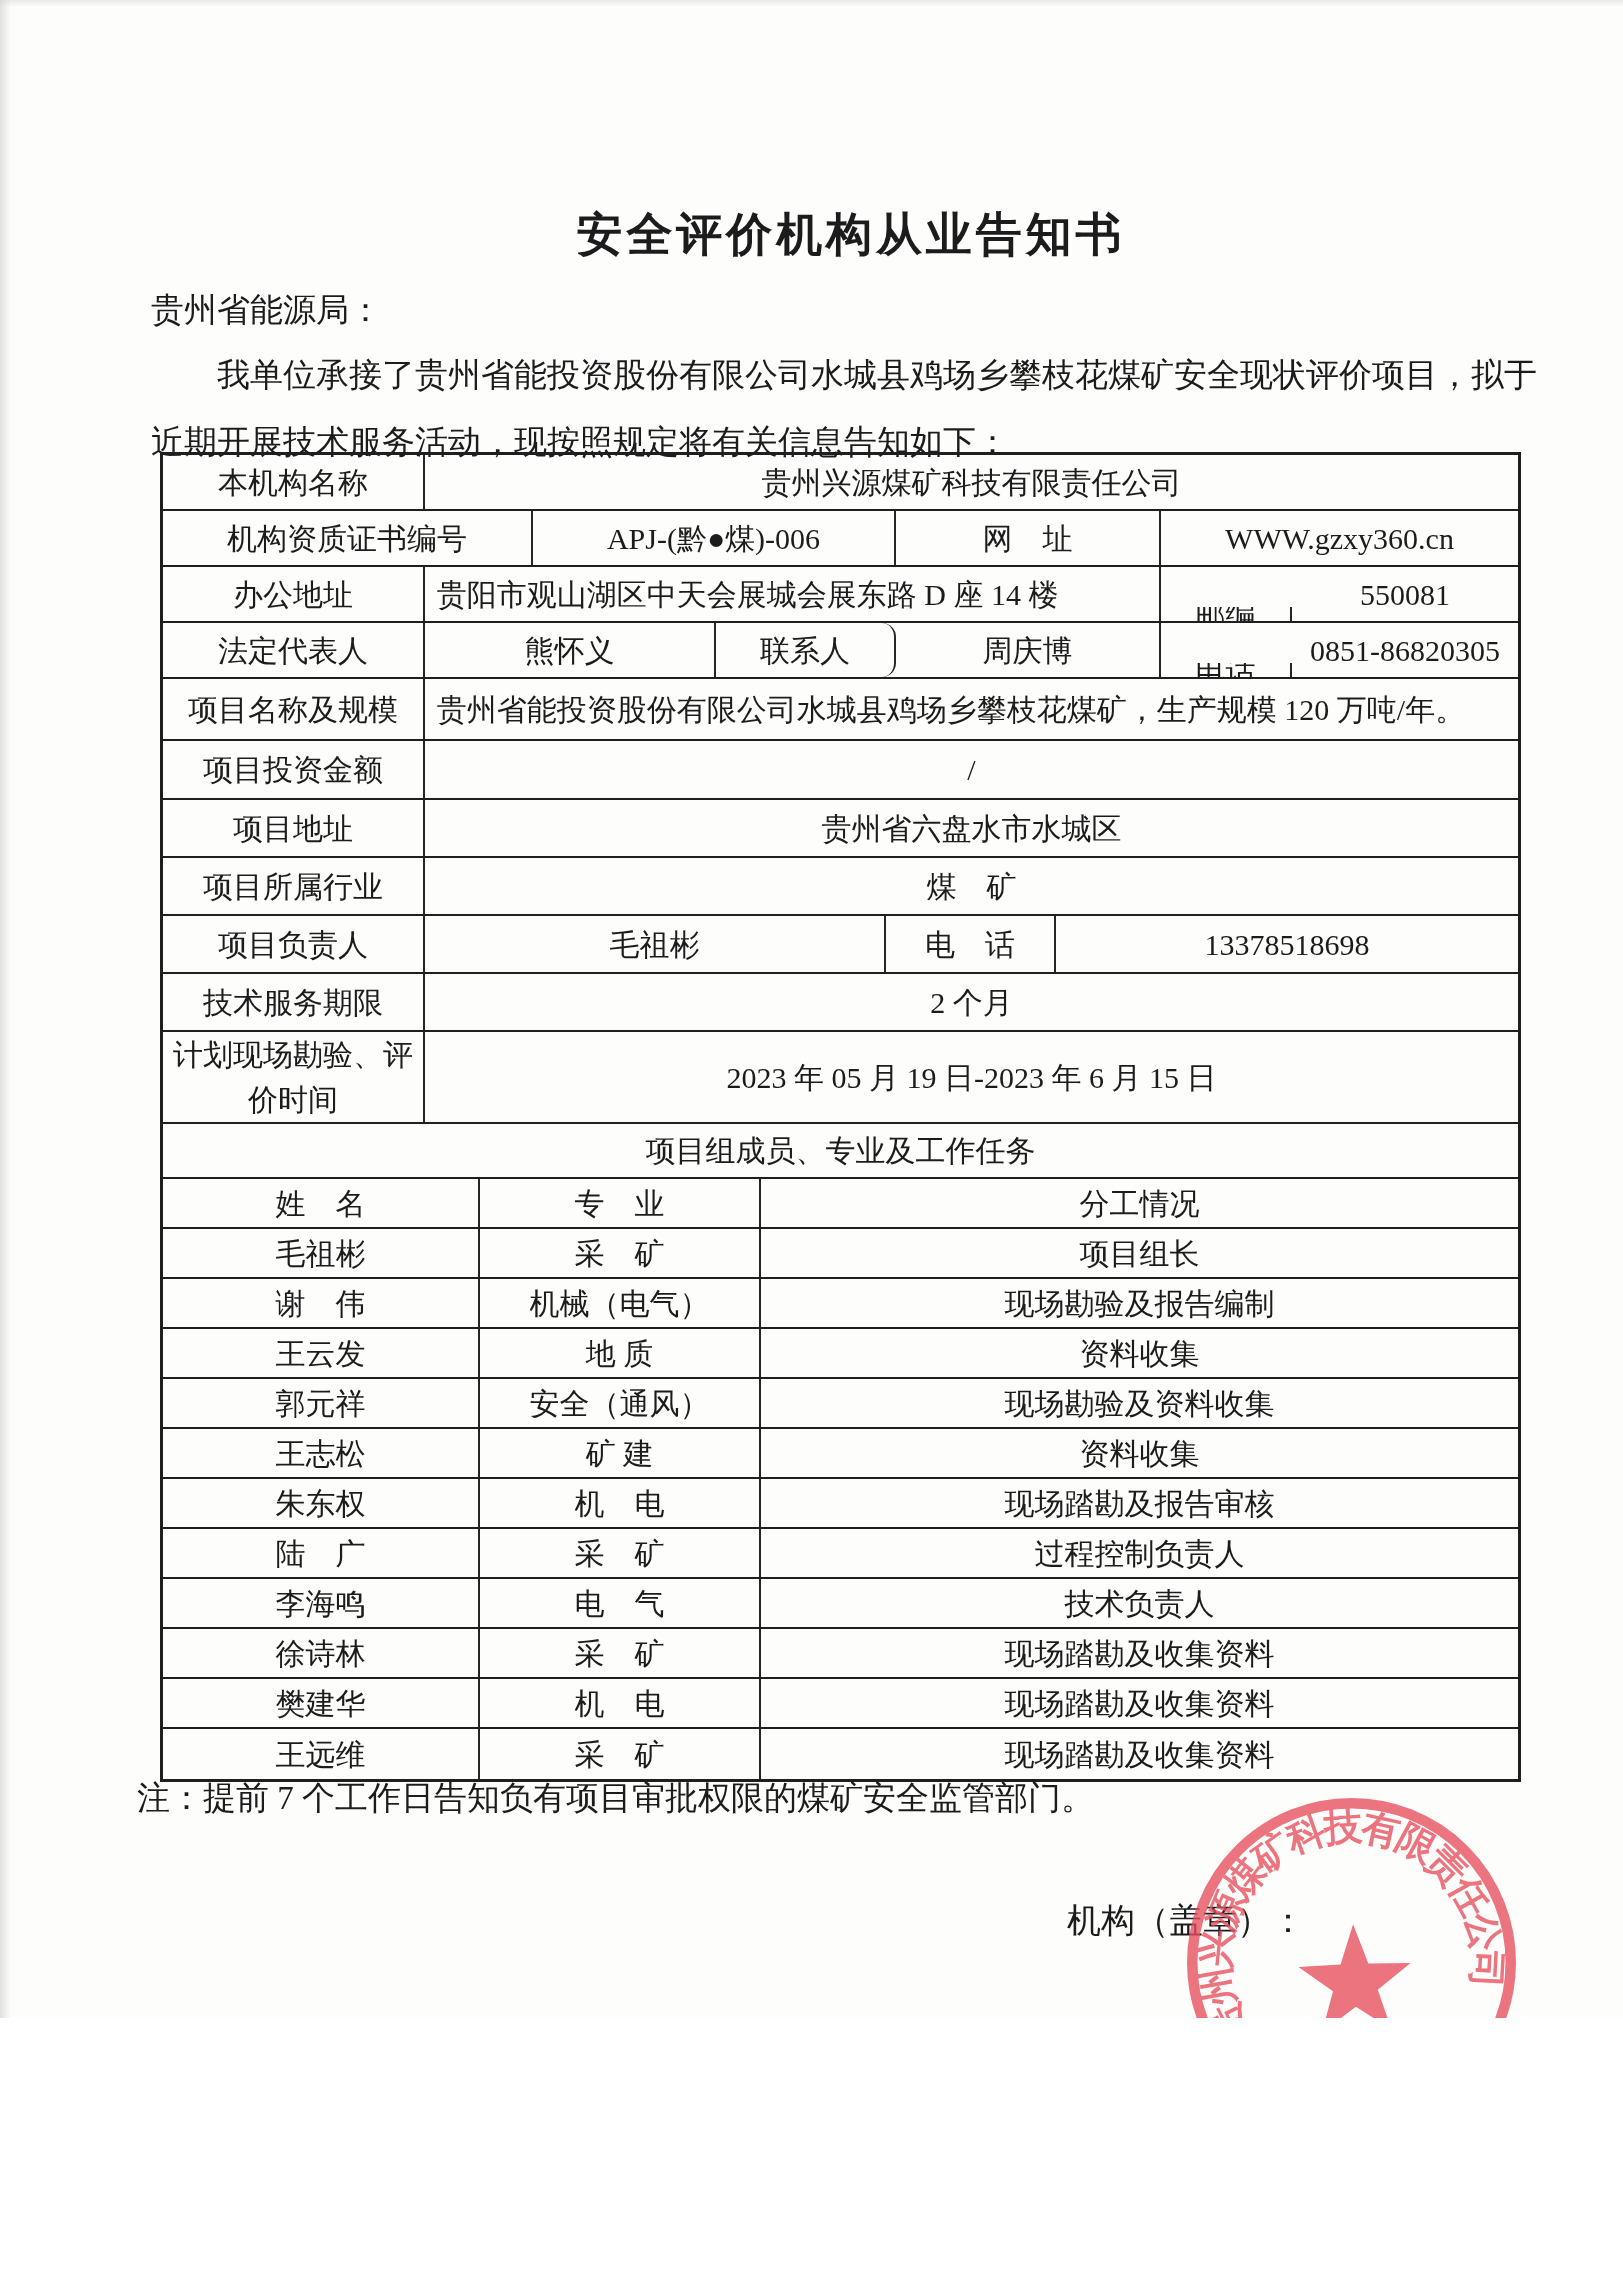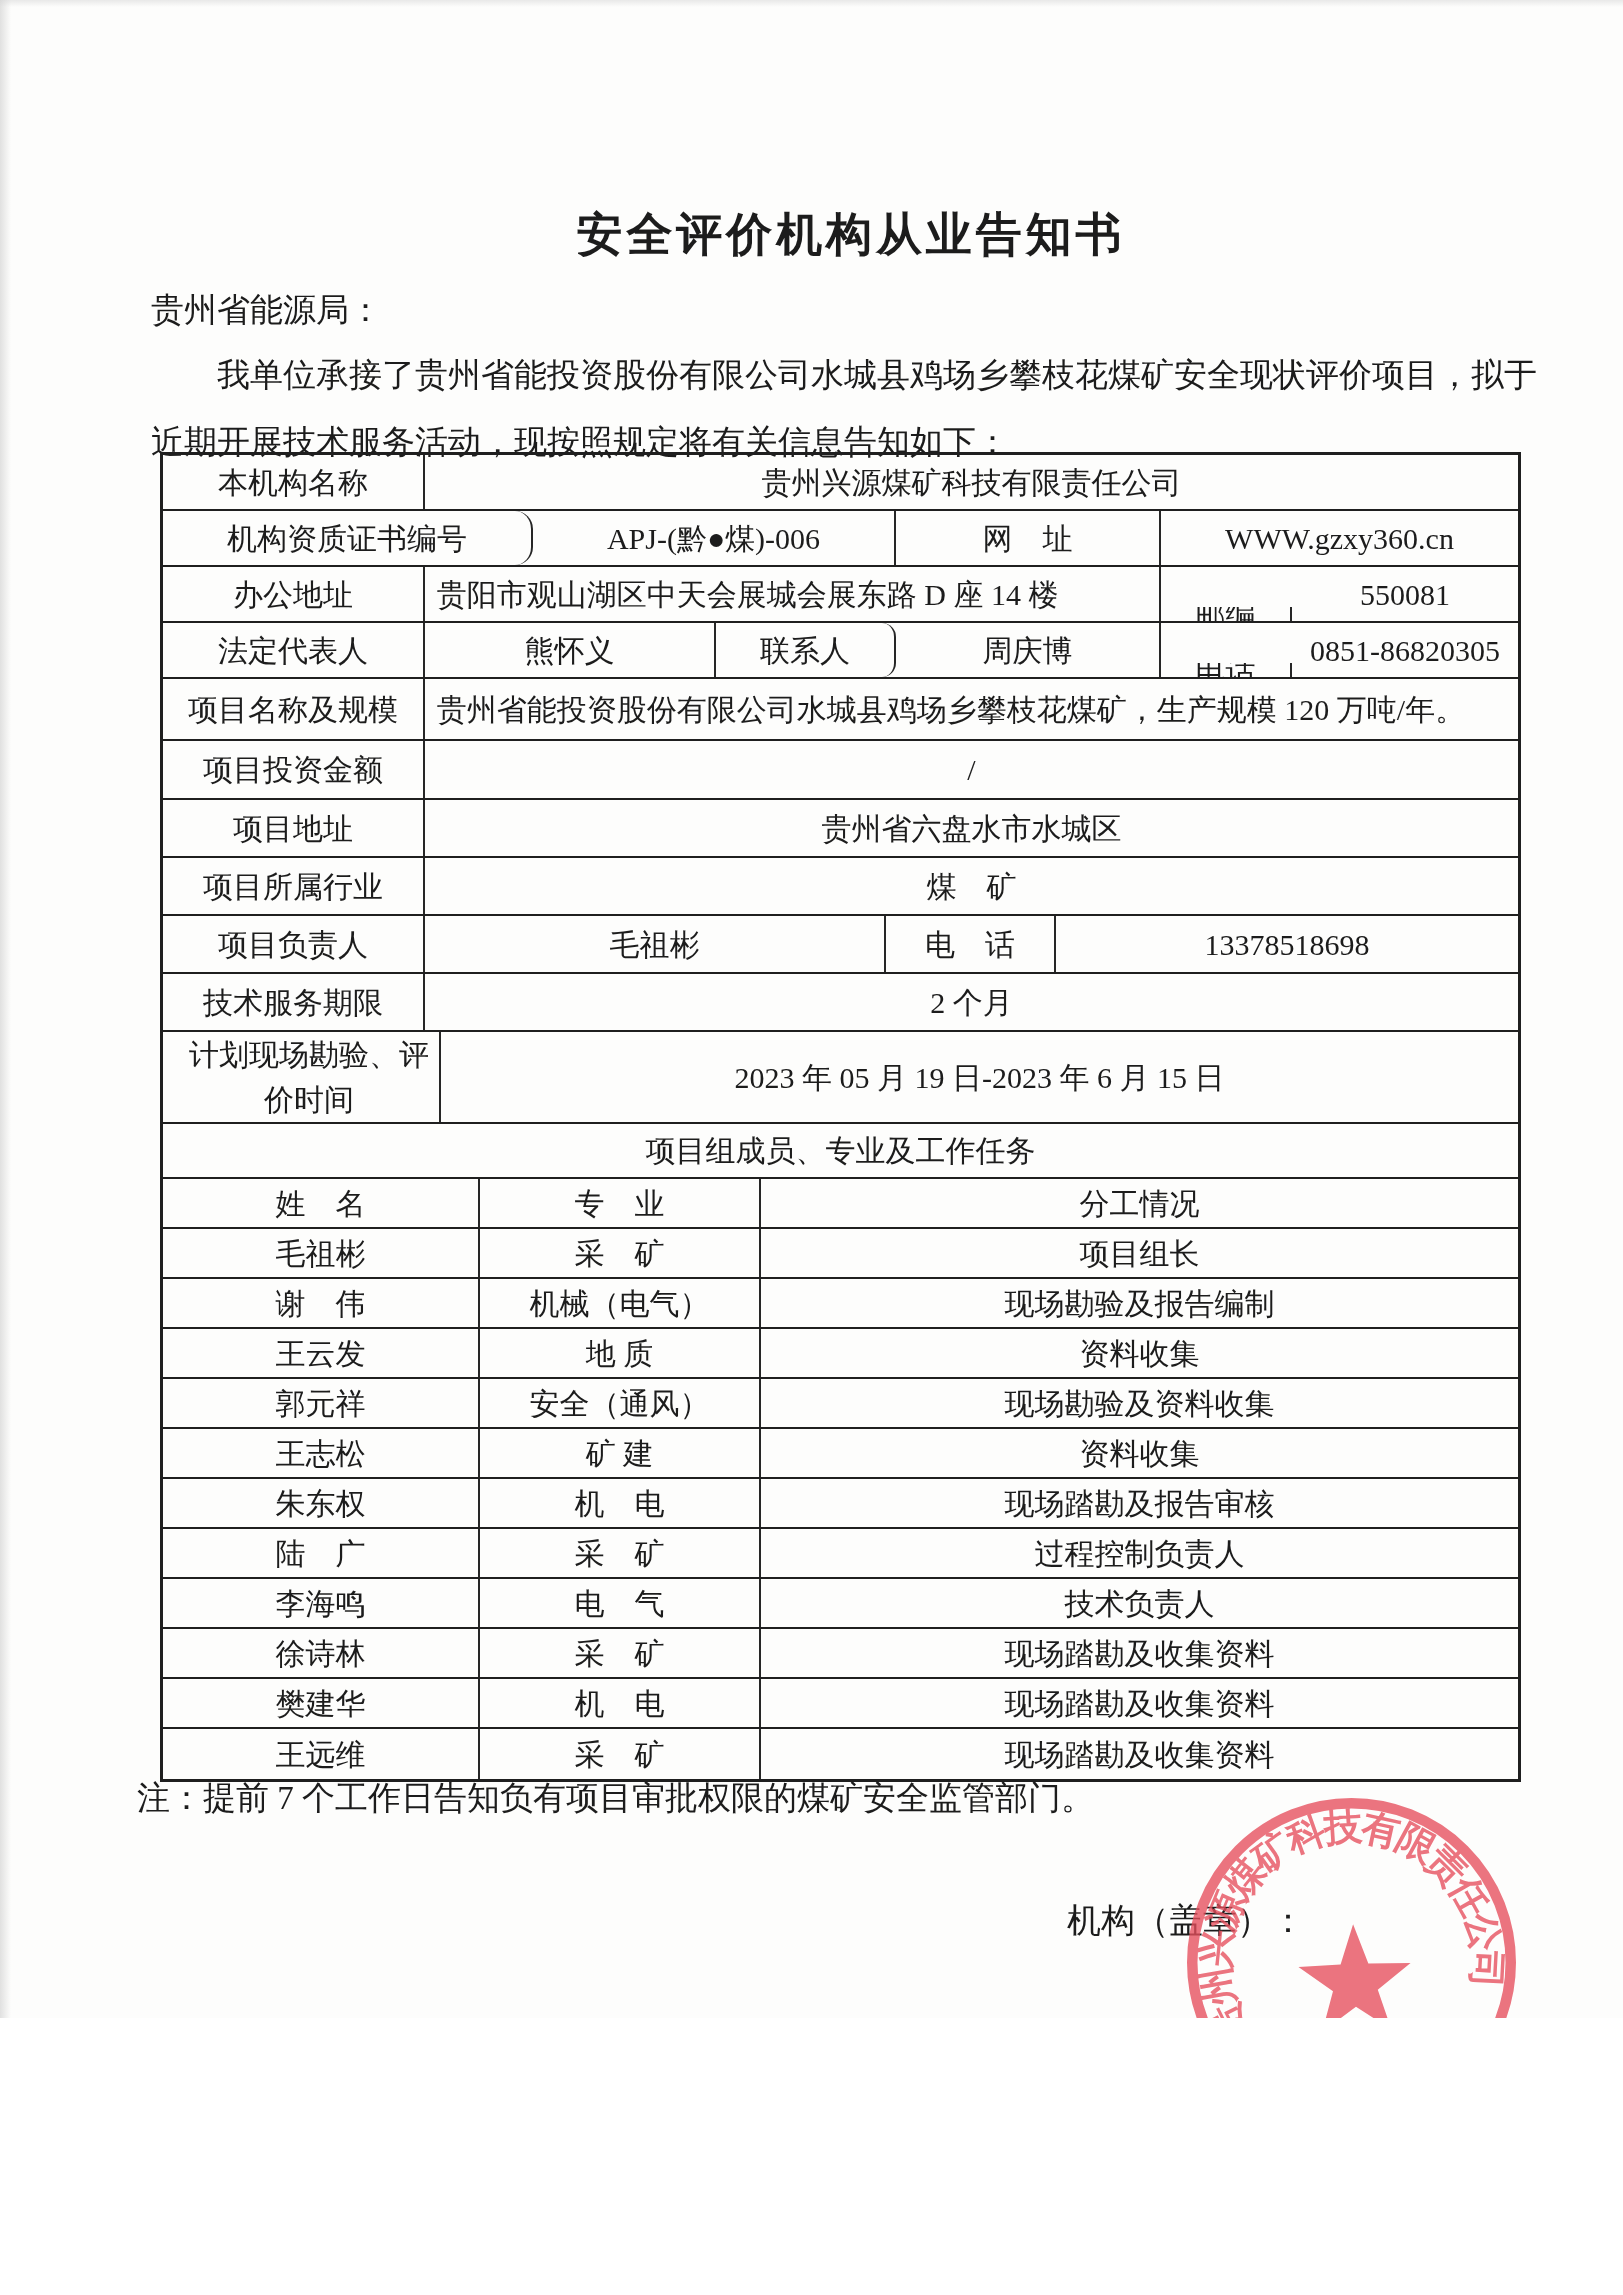--- a/index.html
+++ b/index.html
@@ -21,23 +21,23 @@
        box-sizing:border-box;background:transparent;}
   .tr{display:flex;border-bottom:2.6px solid #1f1f1f;box-sizing:border-box;}
   .tbl>.tr:last-child{border-bottom:none;}
   .td{border-right:2px solid #262626;box-sizing:border-box;display:flex;align-items:center;
       justify-content:center;font-size:30px;text-align:center;line-height:1.5;overflow:hidden;}
   .tr>.td:last-child{border-right:none;}
   .fill{flex:1 1 auto;}
   .c200{flex:0 0 131px;margin-top:40px;} .c260{flex:0 0 170px;} .c275{flex:0 0 180px;border-radius:14px;}
   .c400{flex:0 0 262px;} .c405{flex:0 0 265px;} .c430{flex:0 0 281px;}
   .c445{flex:0 0 291px;} .c485{flex:0 0 317px;} .c555{flex:0 0 363px;}
-  .c565{flex:0 0 370px;border-radius:18px;} .c705{flex:0 0 461px;} .c1125{flex:0 0 736px;}
+  .c565{flex:0 0 370px;} .c705{flex:0 0 461px;} .c1125{flex:0 0 736px;}
   .h86{height:56px;} .h94{height:62px;} .h90{height:59px;} .h88{height:58px;}
-  .h140{height:92px;padding-left:16px;} .h84{height:55px;} .h76{height:50px;}
+  .h140{height:92px;} .h84{height:55px;} .h76{height:50px;}
   .left{justify-content:flex-start;text-align:right;padding-left:11.8px;}
   .wrapcell{padding:0 9.2px;}
   
   .note{top:1776px;left:137px;font-size:33px;white-space:nowrap;}
   .seal-label{top:1898px;left:1067px;font-size:34px;white-space:nowrap;}
   .doc-date{top:2047px;left:1057px;font-size:34px;letter-spacing:1.3px;white-space:nowrap;}
   .stamp{position:absolute;left:1168px;top:1779px;width:367px;height:367px;}
 </style>
 </head>
 <body>

